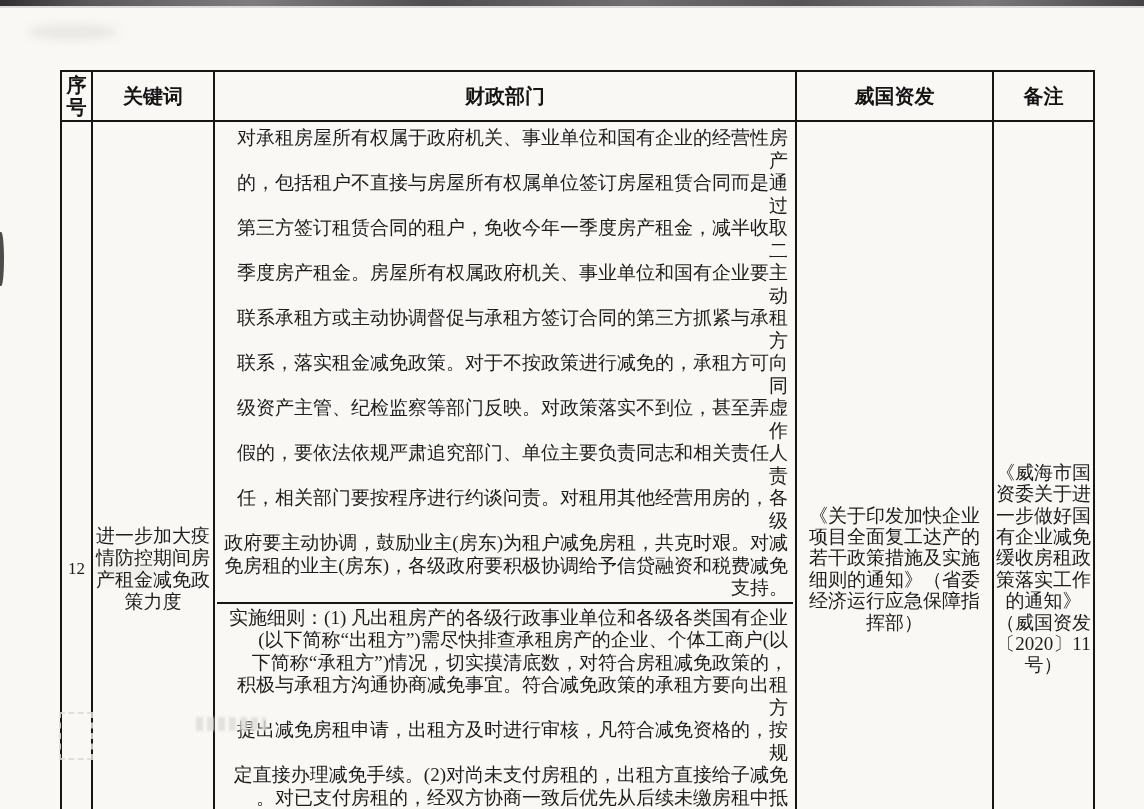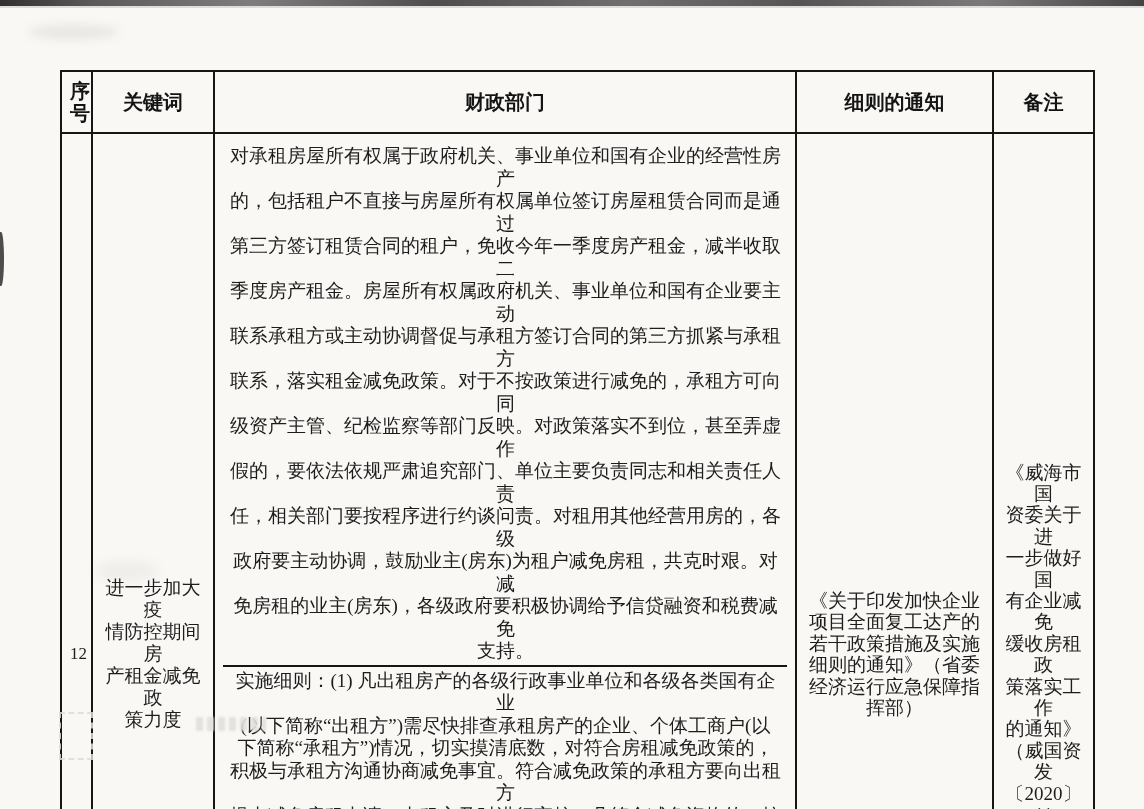--- a/index.html
+++ b/index.html
@@ -74,21 +74,21 @@
   
   table.doc-table {
     position: absolute;
     left: 60px; top: 70px;
     width: 1033px;
     border-collapse: collapse;
     table-layout: fixed;
   }
   .doc-table th, .doc-table td {
     border: 2px solid #161616;
-    padding: 8px;
+    padding: 2px;
     overflow: hidden;
   }
   .doc-table thead tr { height: 47px; }
   .doc-table tbody tr { height: 586px; }
   .doc-table th {
     font-family: "Liberation Sans", "DejaVu Sans", sans-serif;
     font-weight: bold;
     font-size: 20px;
     line-height: 22px;
     text-align: center;
@@ -105,21 +105,21 @@
     vertical-align: middle;
     font-size: 19px;
     line-height: 22px;
     white-space: pre-line;
   }
   td.core-cell { vertical-align: top; }
   .core-par {
     font-size: 19px;
     line-height: 22.5px;
     white-space: pre-line;
-    text-align: center;
+    text-align: right;
     padding: 3px 5px 2px 6px;
     letter-spacing: 0;
   }
   .core-par.first { border-bottom: 2px solid #161616; }
   td.source-cell, td.remark-cell {
     text-align: center;
     vertical-align: middle;
     font-size: 19px;
     line-height: 21.4px;
     white-space: pre-line;
@@ -140,21 +140,21 @@
     <col style="width:122px">
     <col style="width:582px">
     <col style="width:197px">
     <col style="width:101px">
   </colgroup>
   <thead>
     <tr>
       <th>序号</th>
       <th>关键词</th>
       <th>财政部门</th>
-      <th>细则的通知</th>
+      <th>威国资发</th>
       <th>备注</th>
     </tr>
   </thead>
   <tbody>
     <tr>
       <td class="serial-cell">12</td>
       <td class="keyword-cell">进一步加大疫
 情防控期间房
 产租金减免政
 策力度</td>

